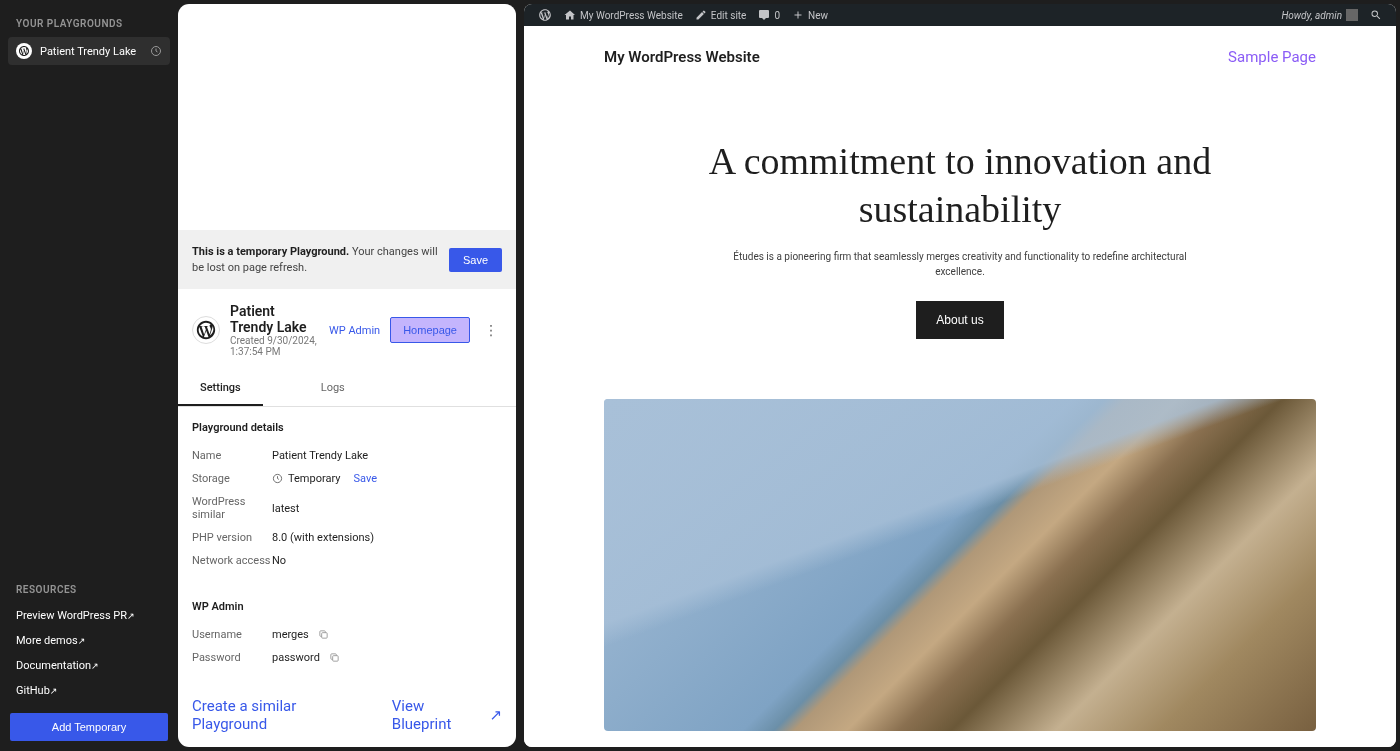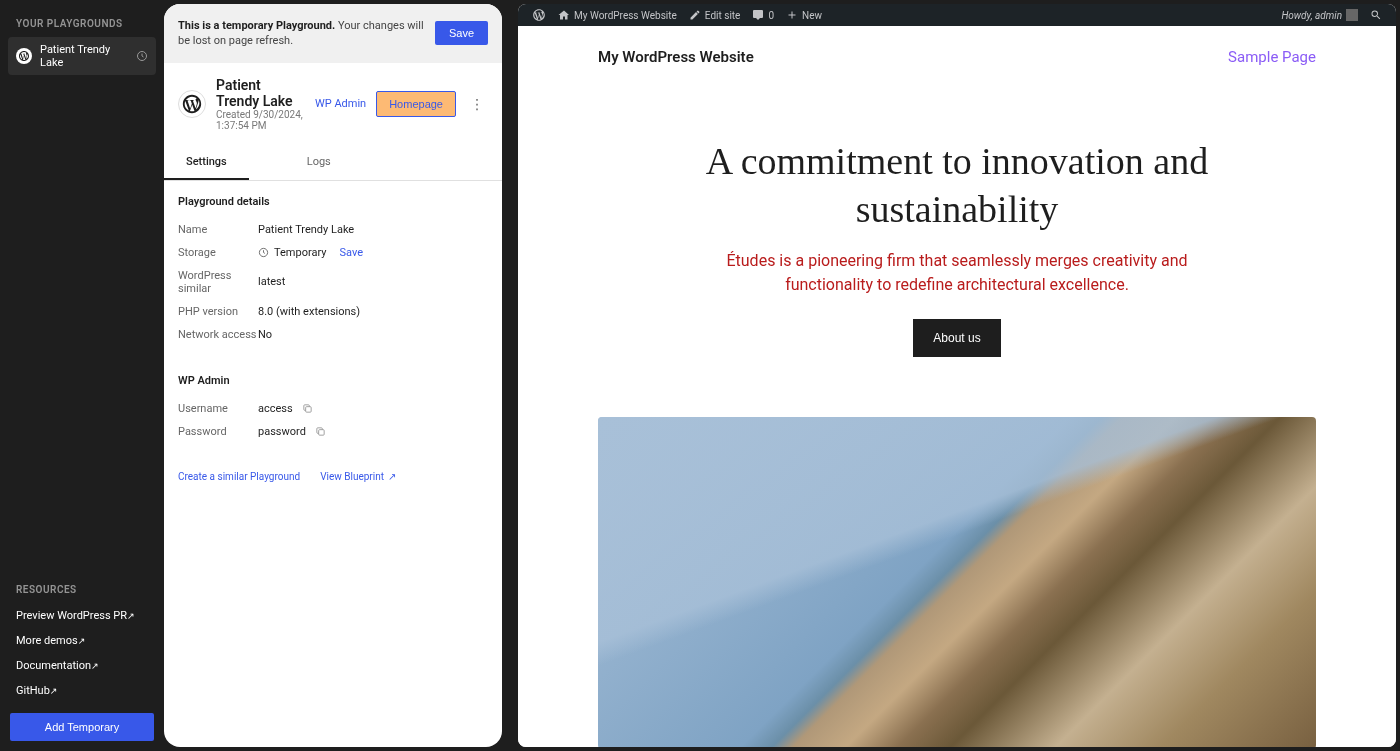--- a/index.html
+++ b/index.html
@@ -1,71 +1,71 @@
 <!DOCTYPE html>
 <html><head>
 <meta charset="utf-8">
 <style>
 * { margin: 0; padding: 0; box-sizing: border-box; }
 body { font-family: -apple-system, BlinkMacSystemFont, "Segoe UI", Roboto, sans-serif; background: #1e1e1e; height: 751px; width: 1400px; overflow: hidden; display: flex; }
 
 
-.sidebar-left { width: 164px; background: #1e1e1e; color: #e0e0e0; display: flex; flex-direction: column; padding: 0; }
+.sidebar-left { width: 178px; background: #1e1e1e; color: #e0e0e0; display: flex; flex-direction: column; padding: 0; }
 .sidebar-section-title { font-size: 10px; font-weight: 600; letter-spacing: 0.5px; color: #949494; padding: 18px 16px 8px; }
 .playground-item { display: flex; align-items: center; padding: 6px 8px; margin: 0 8px; background: #2f2f2f; border-radius: 4px; cursor: pointer; }
 .playground-item-icon { width: 16px; height: 16px; background: #fff; border-radius: 50%; display: flex; align-items: center; justify-content: center; margin-right: 8px; flex-shrink: 0; }
 .playground-item-name { font-size: 11px; flex: 1; color: #fff; }
 .playground-item-clock { width: 12px; height: 12px; color: #999; }
 .sidebar-spacer { flex: 1; }
 .resources-list { padding: 0 16px; }
 .resource-link { display: flex; align-items: center; gap: 0; font-size: 11px; color: #fff; padding: 6px 0; cursor: pointer; }
 .resource-link .ext-icon { font-size: 9px; }
 .add-playground-btn { margin: 10px; padding: 8px; background: #3858e9; color: #fff; border: none; font-size: 11px; cursor: pointer; border-radius: 2px; }
 
 
-.panel-middle { width: 338px; background: #fff; margin: 4px 12px 4px 0; border-radius: 16px; display: flex; flex-direction: column; overflow: hidden; }
+.panel-middle { width: 338px; background: #fff; margin: 4px 4px 4px 0; border-radius: 11px; display: flex; flex-direction: column; overflow: hidden; justify-content: flex-end; }
 .temp-banner { background: #f0f0f0; padding: 14px; display: flex; align-items: center; gap: 10px; font-size: 11px; }
 .temp-banner-text { flex: 1; color: #444; line-height: 1.4; }
 .temp-banner-text strong { color: #1e1e1e; }
 .save-btn-primary { background: #3858e9; color: #fff; border: none; padding: 6px 14px; font-size: 11px; cursor: pointer; border-radius: 2px; }
 .playground-header { display: flex; align-items: center; padding: 14px; gap: 10px; }
 .pg-logo { width: 28px; height: 28px; border: 1px solid #ddd; border-radius: 50%; display: flex; align-items: center; justify-content: center; flex-shrink: 0; }
 .pg-title-wrap { flex: 1; }
 .pg-title { font-size: 14px; font-weight: 600; color: #1e1e1e; }
 .pg-created { font-size: 10px; color: #787878; }
 .wp-admin-link { color: #3858e9; font-size: 11px; text-decoration: none; }
-.homepage-btn { border: 1px solid #3858e9; color: #3858e9; background: #fdba74; padding: 6px 12px; font-size: 11px; cursor: pointer; border-radius: 2px; }
+.homepage-btn { border: 1px solid #3858e9; color: #3858e9; background: #c4b5fd; padding: 6px 12px; font-size: 11px; cursor: pointer; border-radius: 2px; }
 .more-btn { background: none; border: none; color: #666; cursor: pointer; padding: 4px; font-size: 14px; }
 .tabs { display: flex; border-bottom: 1px solid #e0e0e0; gap: 36px; }
 .tab { padding: 10px 22px; font-size: 11px; color: #666; cursor: pointer; border-bottom: 2px solid transparent; }
 .tab.active { color: #1e1e1e; border-bottom-color: #1e1e1e; font-weight: 500; }
 .details-section { padding: 14px; }
 .section-heading { font-size: 11px; font-weight: 600; color: #1e1e1e; margin-bottom: 10px; }
 .detail-row { display: flex; align-items: center; padding: 5px 0; font-size: 11px; }
 .detail-label { width: 80px; color: #666; flex-shrink: 0; }
 .detail-value { color: #1e1e1e; display: flex; align-items: center; gap: 5px; }
 .clock-small { width: 11px; height: 11px; display: inline-block; }
 .save-link { color: #3858e9; margin-left: 8px; }
 .copy-icon { width: 11px; height: 11px; color: #999; cursor: pointer; margin-left: 4px; }
-.links-row { padding: 14px; display: flex; gap: 20px; font-size: 10px; }
+.links-row { padding: 14px; display: flex; gap: 20px; font-size: 15px; }
 .links-row a { color: #3858e9; text-decoration: none; display: flex; align-items: center; gap: 4px; }
 
 
 .preview-frame { flex: 1; margin: 4px 4px 4px 4px; background: #fff; border-radius: 8px; overflow: hidden; display: flex; flex-direction: column; }
 .wp-admin-bar { height: 22px; background: #1d2327; color: #c3c4c7; display: flex; align-items: center; padding: 0 8px; font-size: 10px; }
 .ab-item { display: flex; align-items: center; gap: 4px; padding: 0 6px; cursor: pointer; }
 .ab-right { margin-left: auto; display: flex; align-items: center; font-style: italic; }
 .avatar-square { width: 12px; height: 12px; background: #666; }
 .site-content { flex: 1; overflow-y: auto; background: #fff; }
 .site-header { display: flex; align-items: center; justify-content: space-between; padding: 22px 80px; }
 .site-name { font-size: 15px; font-weight: 600; color: #1e1e1e; }
 .nav-link { font-size: 15px; color: #8b5cf6; cursor: pointer; }
 .hero { text-align: center; padding: 50px 80px 20px; }
 .hero-title { font-family: Georgia, serif; font-size: 38px; font-weight: 400; color: #1e1e1e; line-height: 1.25; max-width: 600px; margin: 0 auto 16px; }
-.hero-sub { font-size: 16px; color: #b91c1c; max-width: 500px; margin: 0 auto 22px; line-height: 1.5; }
+.hero-sub { font-size: 10px; color: #404040; max-width: 500px; margin: 0 auto 22px; line-height: 1.5; }
 .about-btn { background: #1e1e1e; color: #fff; border: none; padding: 12px 20px; font-size: 12px; cursor: pointer; }
 .hero-image { margin: 40px 80px; height: 332px; border-radius: 4px; background: linear-gradient(135deg, #a8c0d8 0%, #7fa3c4 45%, #6b8fa8 48%, #b09878 50%, #c4a882 55%, #8a7050 60%, #6b5838 65%, #c4b090 75%, #a08860 85%, #786040 100%); position: relative; overflow: hidden; }
 .hero-image::before { content: ''; position: absolute; inset: 0; background: linear-gradient(160deg, rgba(168,192,216,0.9) 0%, rgba(168,192,216,0.8) 38%, transparent 42%); }
 
 svg { display: block; }
 </style>
 </head>
 <body>
 
 <div class="sidebar-left">
@@ -166,21 +166,21 @@
       <span class="detail-label">Network access</span>
       <span class="detail-value">No</span>
     </div>
   </div>
 
   <div class="details-section">
     <div class="section-heading">WP Admin</div>
     <div class="detail-row">
       <span class="detail-label">Username</span>
       <span class="detail-value">
-        <span>access</span>
+        <span>merges</span>
         <span class="copy-icon">
             <svg width="11" height="11" viewBox="0 0 24 24" fill="none" stroke="#999" stroke-width="2">
               <rect x="8" y="8" width="12" height="12" rx="2"></rect>
               <path d="M16 8V6a2 2 0 0 0-2-2H6a2 2 0 0 0-2 2v8a2 2 0 0 0 2 2h2"></path>
             </svg>
           </span>
       </span>
     </div>
     <div class="detail-row">
       <span class="detail-label">Password</span>

